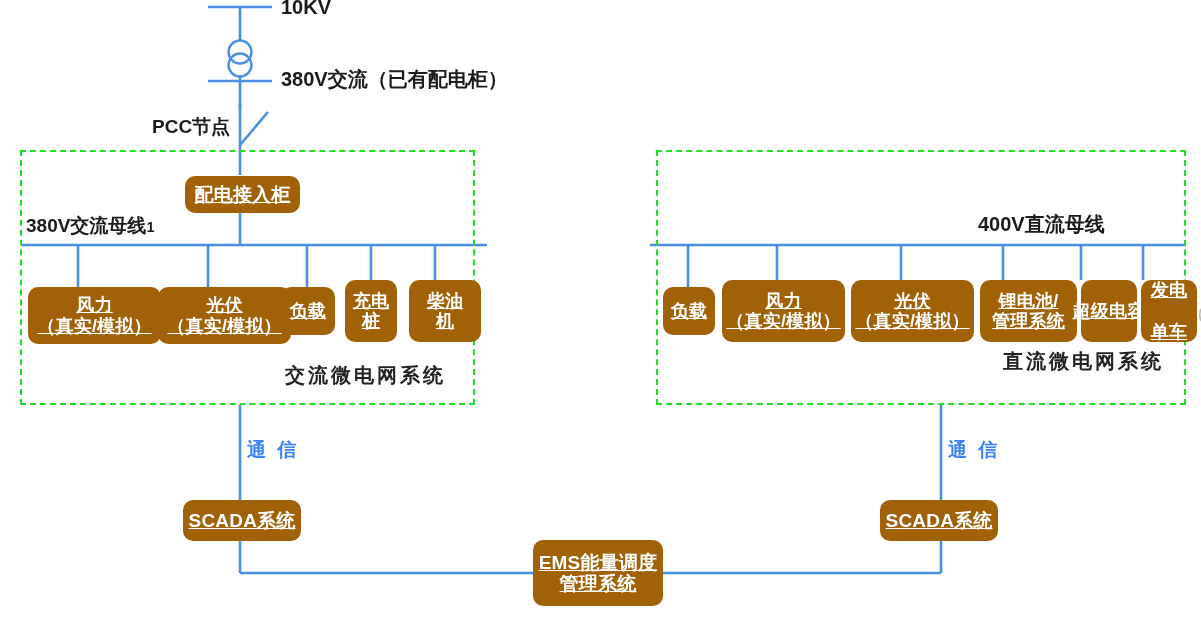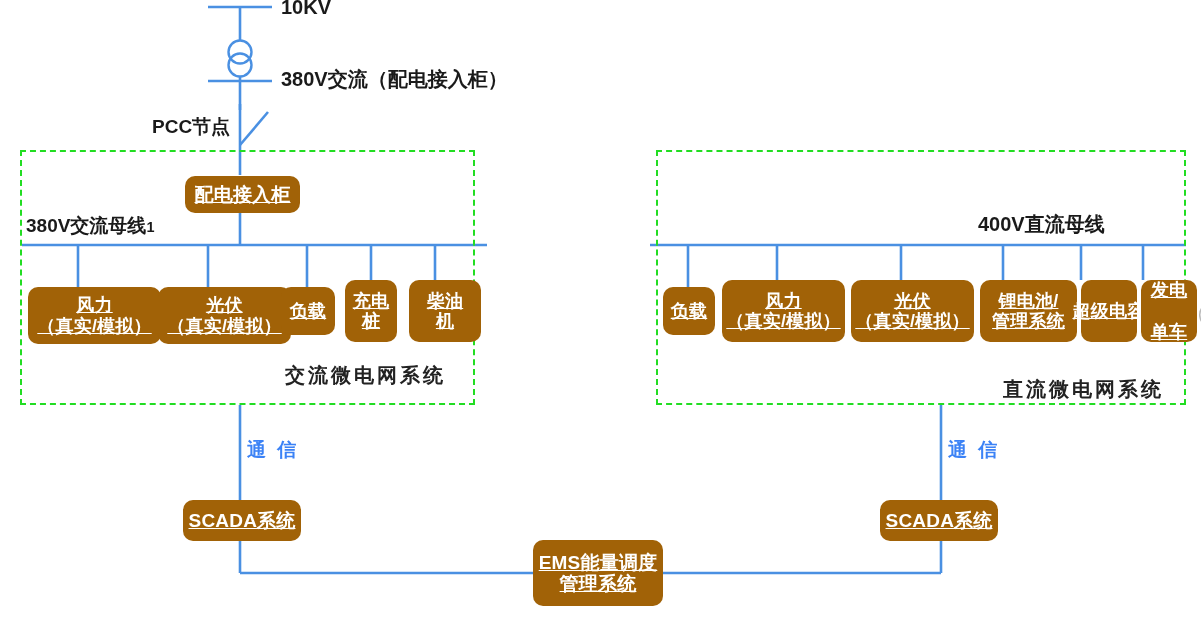--- a/index.html
+++ b/index.html
@@ -141,21 +141,21 @@
 
       <line x1="941" y1="405" x2="941" y2="500"></line>
     </g>
   </svg>
 
   <div class="region" style="left:20px; top:150px; width:455px; height:255px;"></div>
   <div class="region" style="left:656px; top:150px; width:530px; height:255px;"></div>
 
   <div class="lbl" style="left:281px; top:-4px; font-size:20px;">10KV</div>
 
-  <div class="lbl" style="left:281px; top:79px; font-size:20px; transform:translateY(-50%);">380V交流（配电接入柜）</div>
+  <div class="lbl" style="left:281px; top:79px; font-size:20px; transform:translateY(-50%);">380V交流（已有配电柜）</div>
 
   <div class="lbl" style="left:152px; top:114px; font-size:19px;">PCC节点</div>
 
   <div class="bus-label" style="left:26px; top:213px; font-size:19px;">
     <span>380V交流母线</span><span class="sub">1</span>
   </div>
 
   <div class="node" style="left:185px; top:176px; width:115px; height:37px; font-size:19px;">
     <span class="ln">配电接入柜</span>
   </div>
@@ -213,21 +213,21 @@
     <span class="ln">电容</span>
   </div>
 
   <div class="node" style="left:1141px; top:280px; width:56px; height:62px; font-size:18px; flex-direction:column;gap:21px;">
     <span class="ln">发电</span>
     <span class="ln">单车</span>
   </div>
 
   <div class="edge-glyph" style="left:1186px; top:300px; font-size:20px;">（</div>
 
-  <div class="sys-label" style="left:1003px; top:376px; font-size:20px;">直流微电网系统</div>
+  <div class="sys-label" style="left:1003px; top:348px; font-size:20px;">直流微电网系统</div>
 
   <div class="comm-label" style="left:247px; top:437px; font-size:19px;">通 信</div>
 
   <div class="comm-label" style="left:948px; top:437px; font-size:19px;">通 信</div>
 
   <div class="node" style="left:183px; top:500px; width:118px; height:41px; font-size:19px;">
     <span class="ln">SCADA系统</span>
   </div>
 
   <div class="node" style="left:880px; top:500px; width:118px; height:41px; font-size:19px;">

